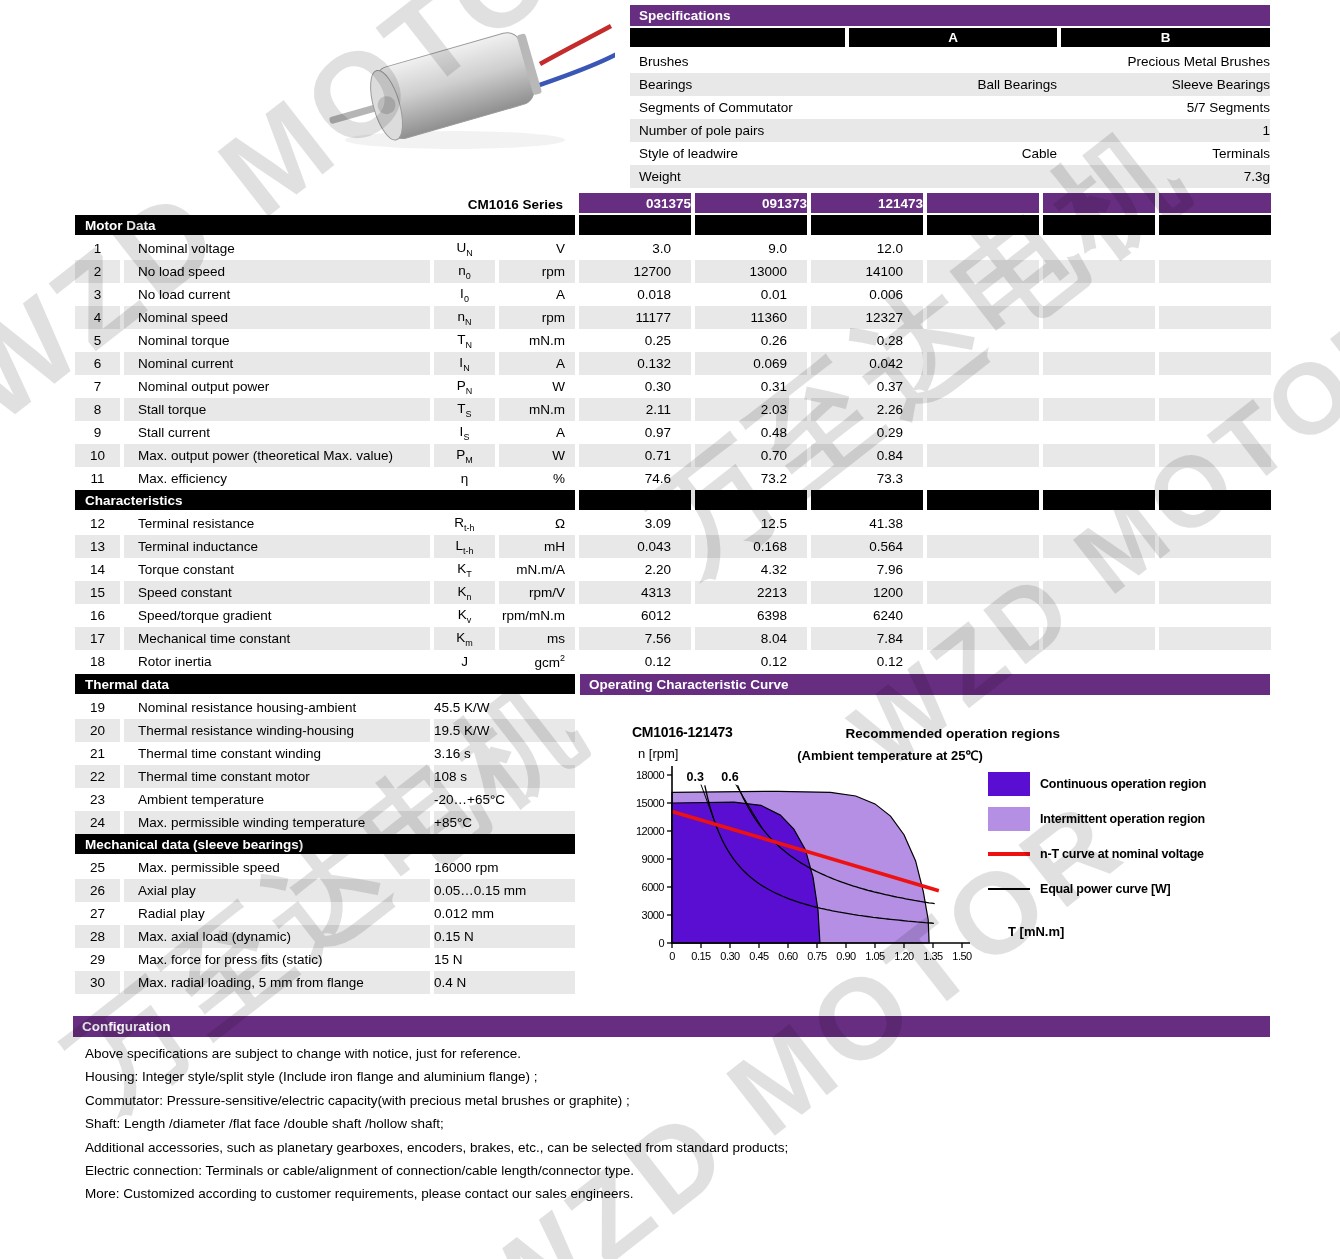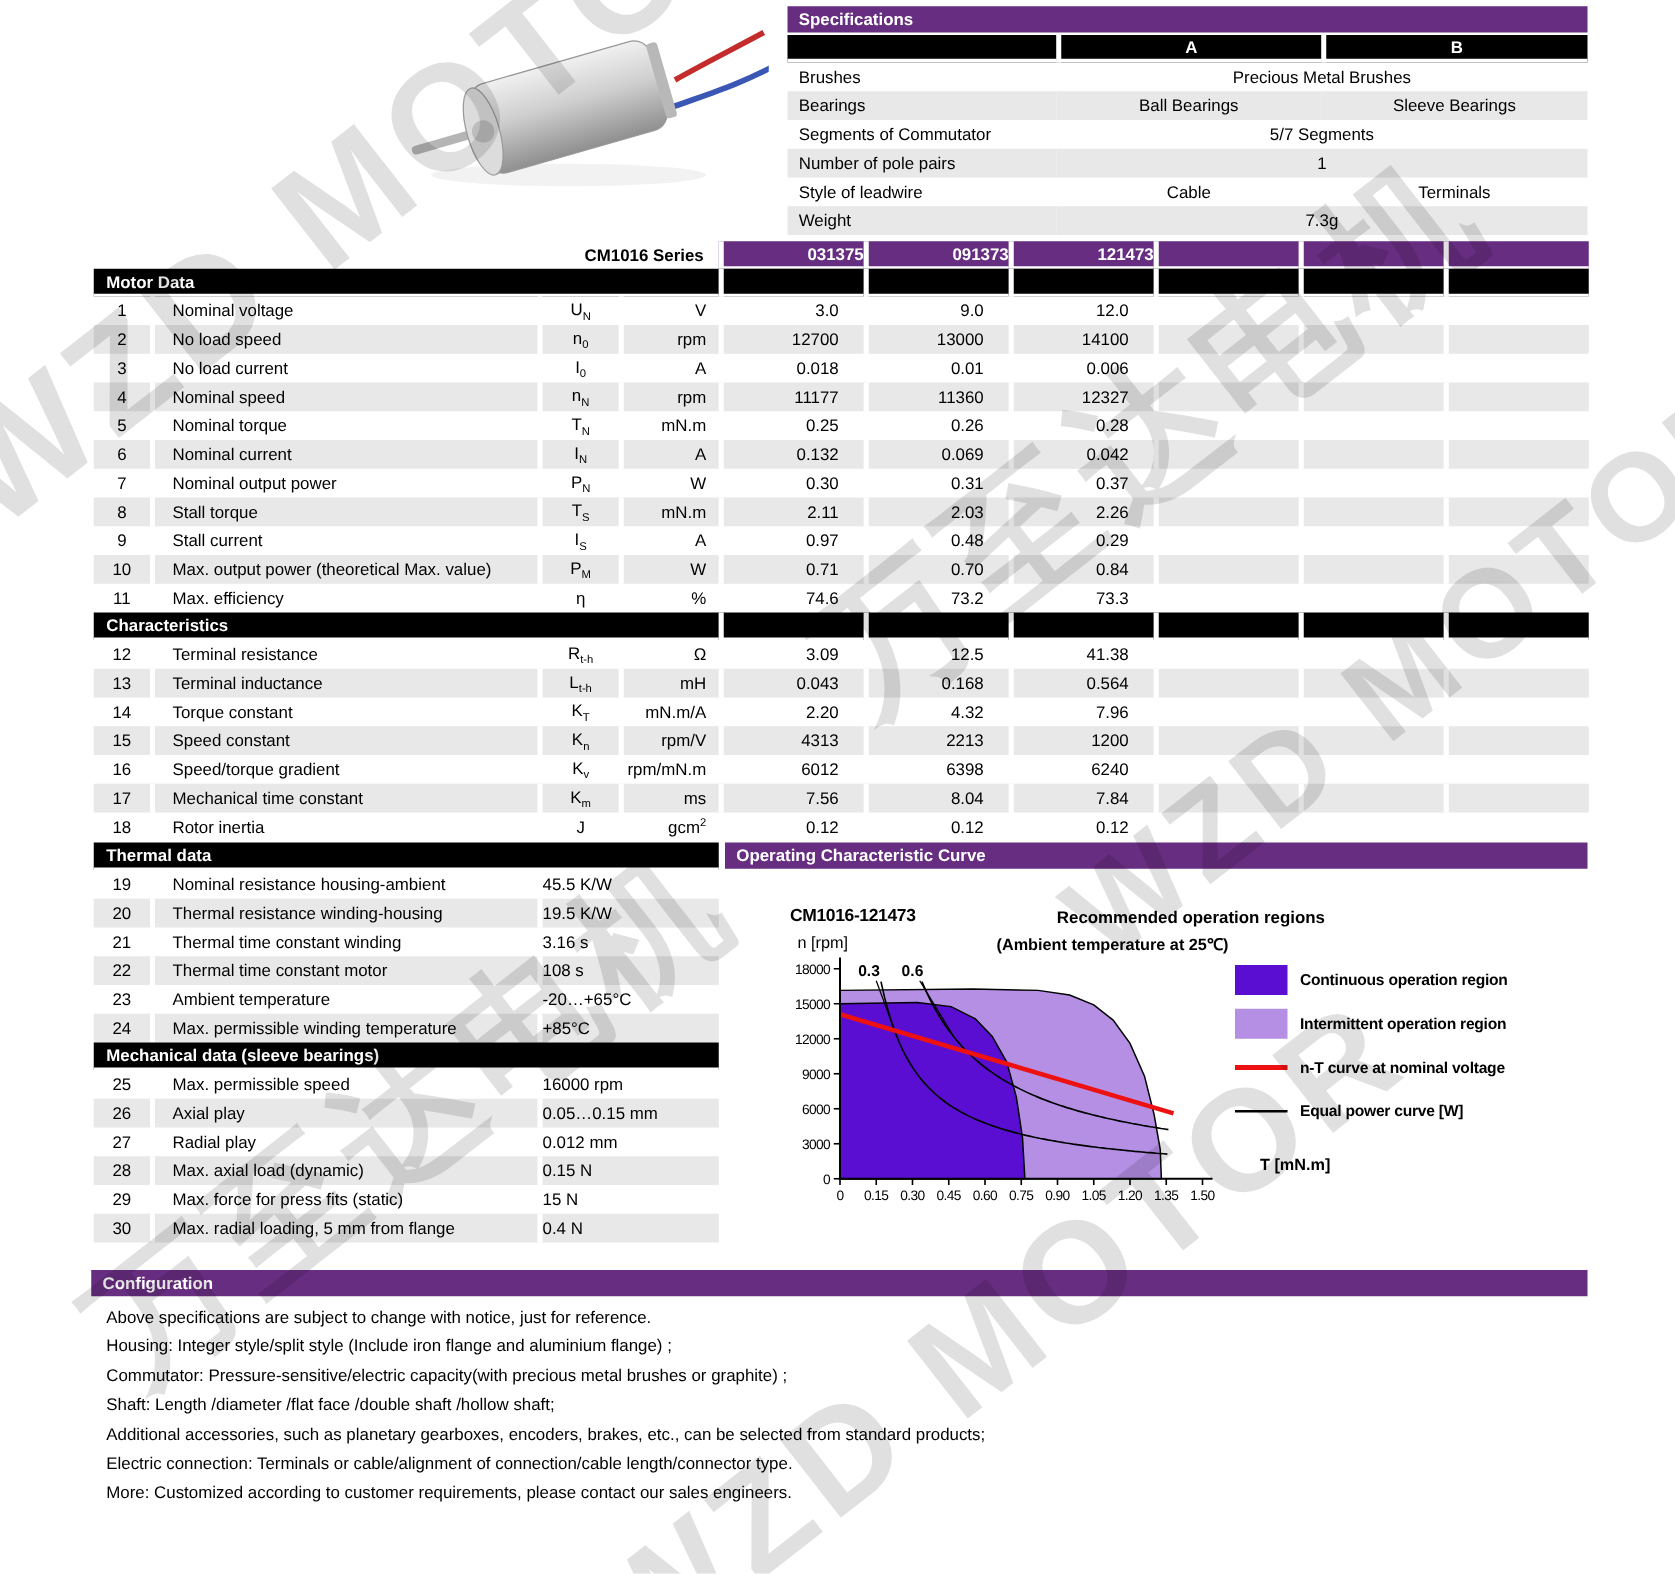--- a/index.html
+++ b/index.html
@@ -15,21 +15,21 @@
 
   
   table{border-collapse:separate;border-spacing:0;table-layout:fixed}
   td{box-sizing:border-box;height:23px;font-size:13.5px;padding:0;white-space:nowrap;overflow:hidden}
   tr.gray td{background:#e8e8e8}
   .gap{border-left:4px solid #fff}
 
   #spec-table{position:absolute;left:630px;top:28px;width:640px}
   .s-head{background:#000;color:#fff;font-weight:bold;text-align:center;height:22px;border-bottom:3px solid #fff}
   .s-label{padding-left:9px}
-  .s-val{text-align:center}
+  .s-val{text-align:right}
 
   .main-table{position:absolute;left:75px;top:193px;width:1196px}
   .left-table{position:absolute;left:75px;top:674px;width:500px}
   .c-no{text-align:center}
   .c-label{padding-left:14px}
   .c-sym{text-align:center}
   .c-unit{text-align:right;padding-right:10px}
   .c-val{text-align:right;padding-right:20px}
   .c-val2{text-align:left;padding-right:10px}
   .band-label{background:#000;color:#fff;font-weight:bold;padding-left:10px;height:22px;border-bottom:2px solid #fff}

